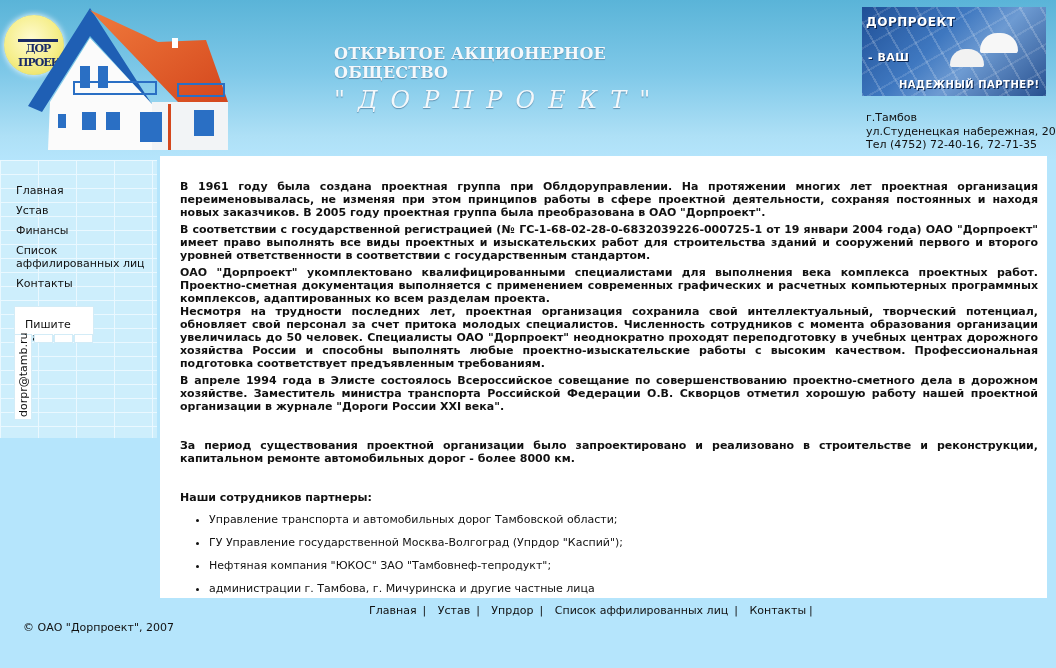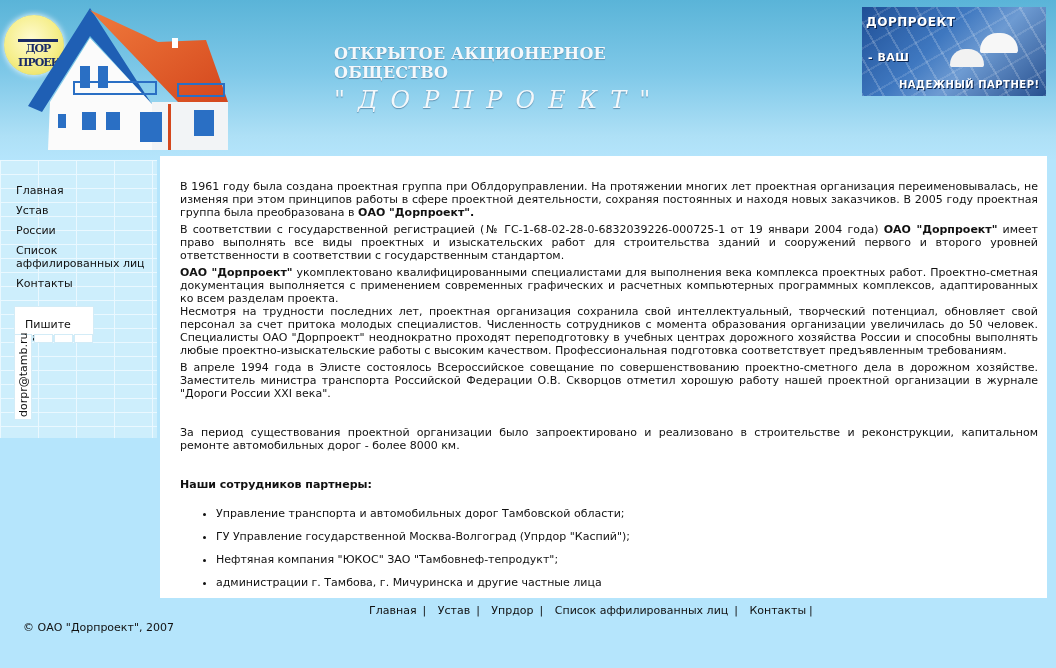--- a/index.html
+++ b/index.html
@@ -75,24 +75,24 @@
   #email-box span {
     position:absolute; left:2px; top:82px; transform-origin:left top; transform:rotate(-90deg);
     font-size:11px; white-space:nowrap;
   }
   .tab { position:absolute; top:174px; width:17px; height:7px; background:#fff; border:1px solid #d3ecf7; }
 
   #content {
     position:absolute; left:160px; top:156px; width:887px; height:442px; background:#fff;
   }
   #content-inner { position:absolute; left:20px; top:24px; width:858px; font-size:11px; line-height:13px; text-align:justify; }
-  #content p { margin:0 0 4px 0; }
+  #content p { margin:0 0 4px 0;font-weight:bold; }
   #content .gap { height:22px; }
   #partners-title { font-weight:bold; margin:0 0 4px 0; }
-  #partners { margin:16px; padding:0 0 0 20px; list-style:disc; }
+  #partners { margin:9px; padding:0 0 0 20px; list-style:disc; }
   #partners li { line-height:13px; margin-bottom:10px; padding-left:0; text-align:left; }
 
   #footer-nav { position:absolute; left:369px; top:604px; font-size:11px; }
   #footer-nav a { color:#111; text-decoration:none; cursor:pointer; }
   #footer-nav .sep { margin:0 8px 0 6px; }
   #copyright { position:absolute; left:23px; top:621px; font-size:11px; }
   #designer { position:absolute; left:889px; top:637px; font-size:11px;margin-top:39px; }
 </style>
 </head>
 <body>
@@ -134,27 +134,32 @@
 
   <div id="banner">
     <div class="grid"></div>
     <div class="helmet1"></div>
     <div class="helmet2"></div>
     <div class="b1">ДОРПРОЕКТ</div>
     <div class="b2">- ВАШ</div>
     <div class="b3">НАДЕЖНЫЙ ПАРТНЕР!</div>
   </div>
 
+  <div id="address">
+    <div>г.Тамбов</div>
+    <div>ул.Студенецкая набережная, 20</div>
+    <div>Тел (4752) 72-40-16, 72-71-35</div>
+  </div>
 </div>
 
 <div id="sidebar">
   <ul>
     <li>Главная</li>
     <li>Устав</li>
-    <li>России</li>
+    <li>Финансы</li>
     <li>Список аффилированных лиц</li>
     <li>Контакты</li>
   </ul>
   <div id="write-box">
     <span>Пишите нам:</span>
   </div>
   <div class="tab" style="left:34px;"></div>
   <div class="tab" style="left:54px;"></div>
   <div class="tab" style="left:74px;"></div>
   <div id="email-box">

